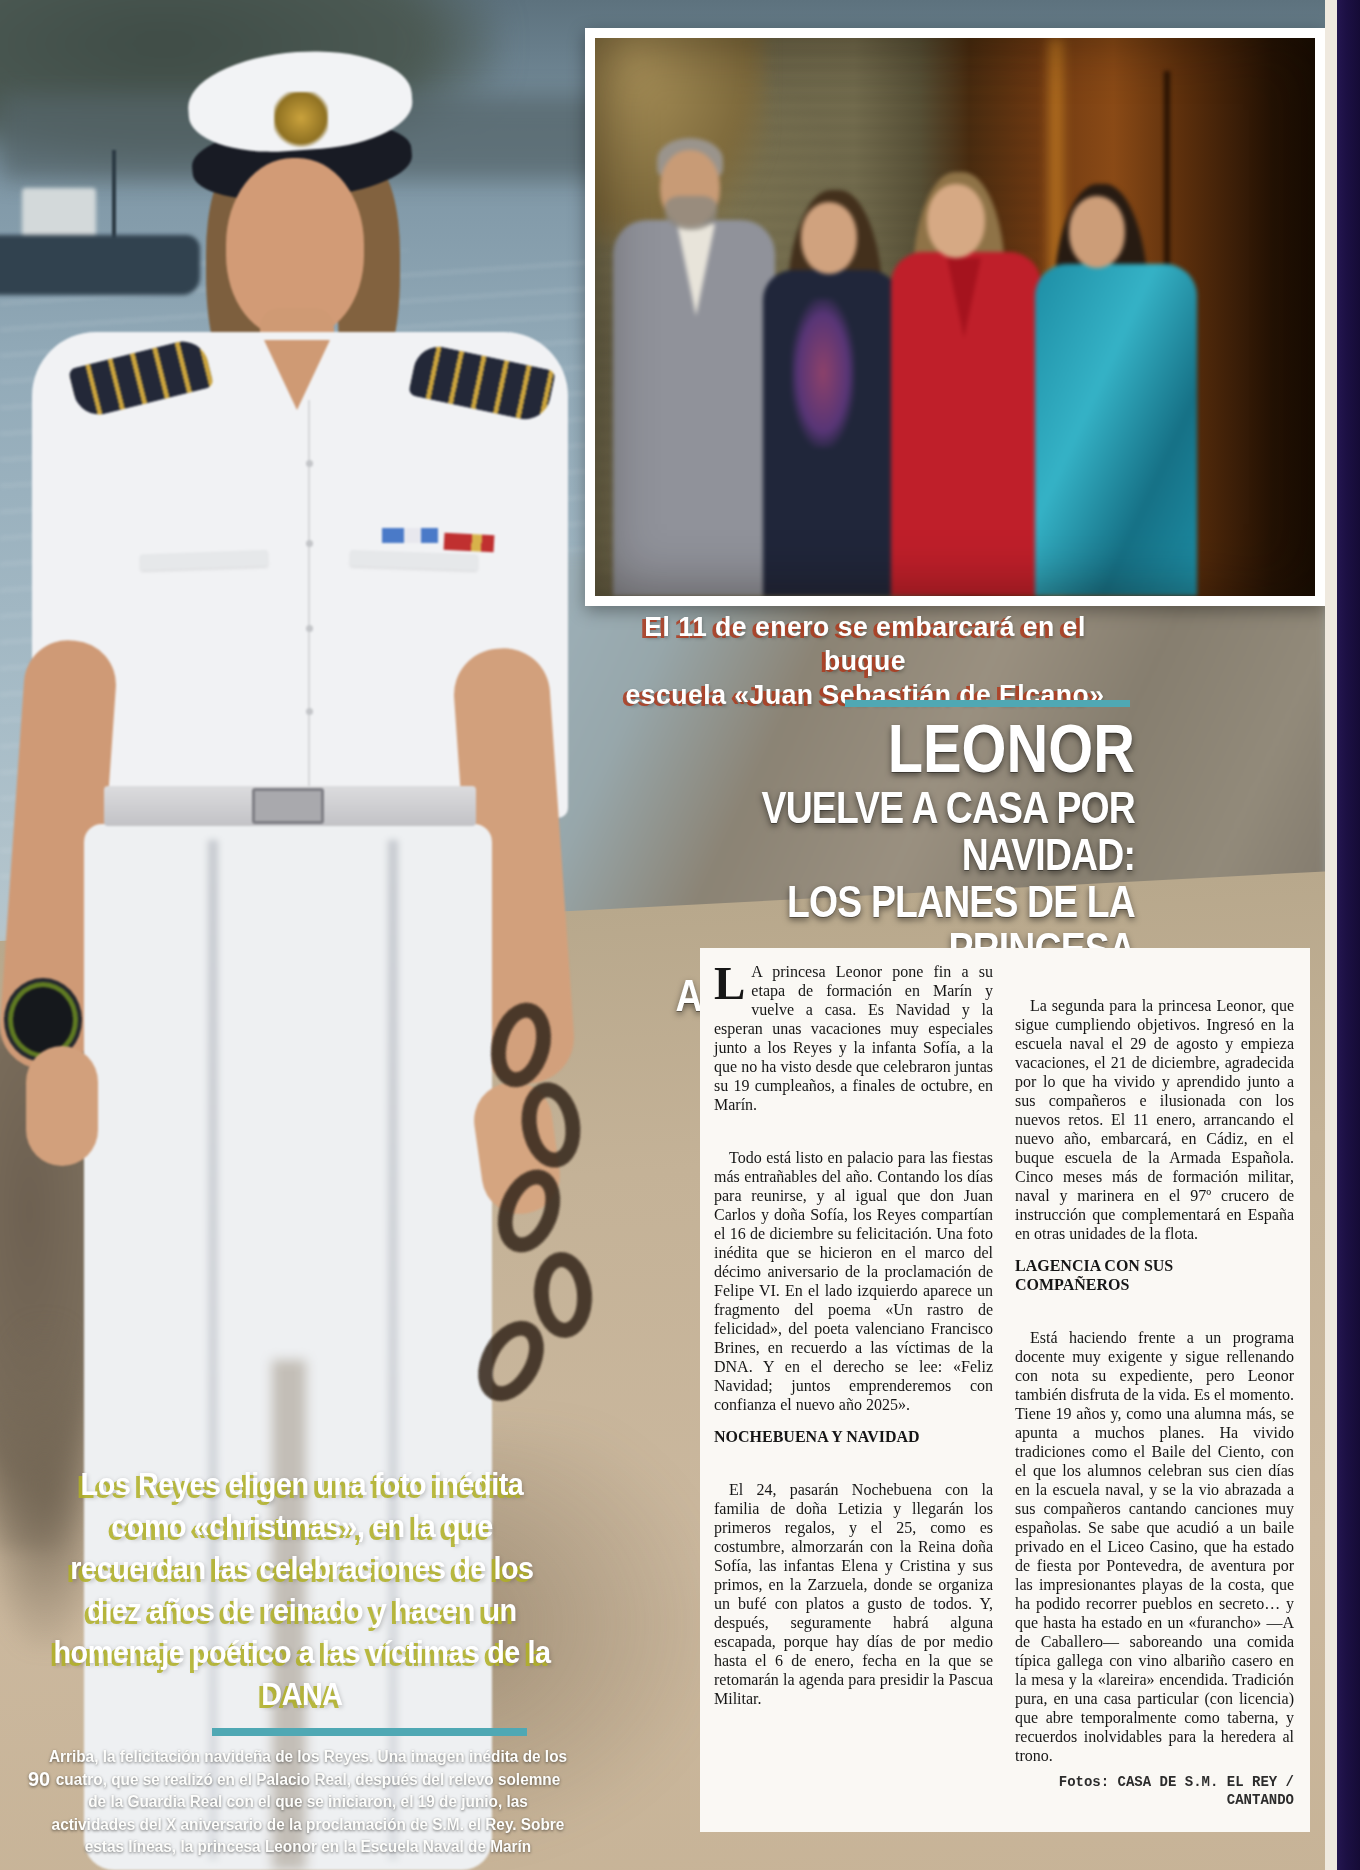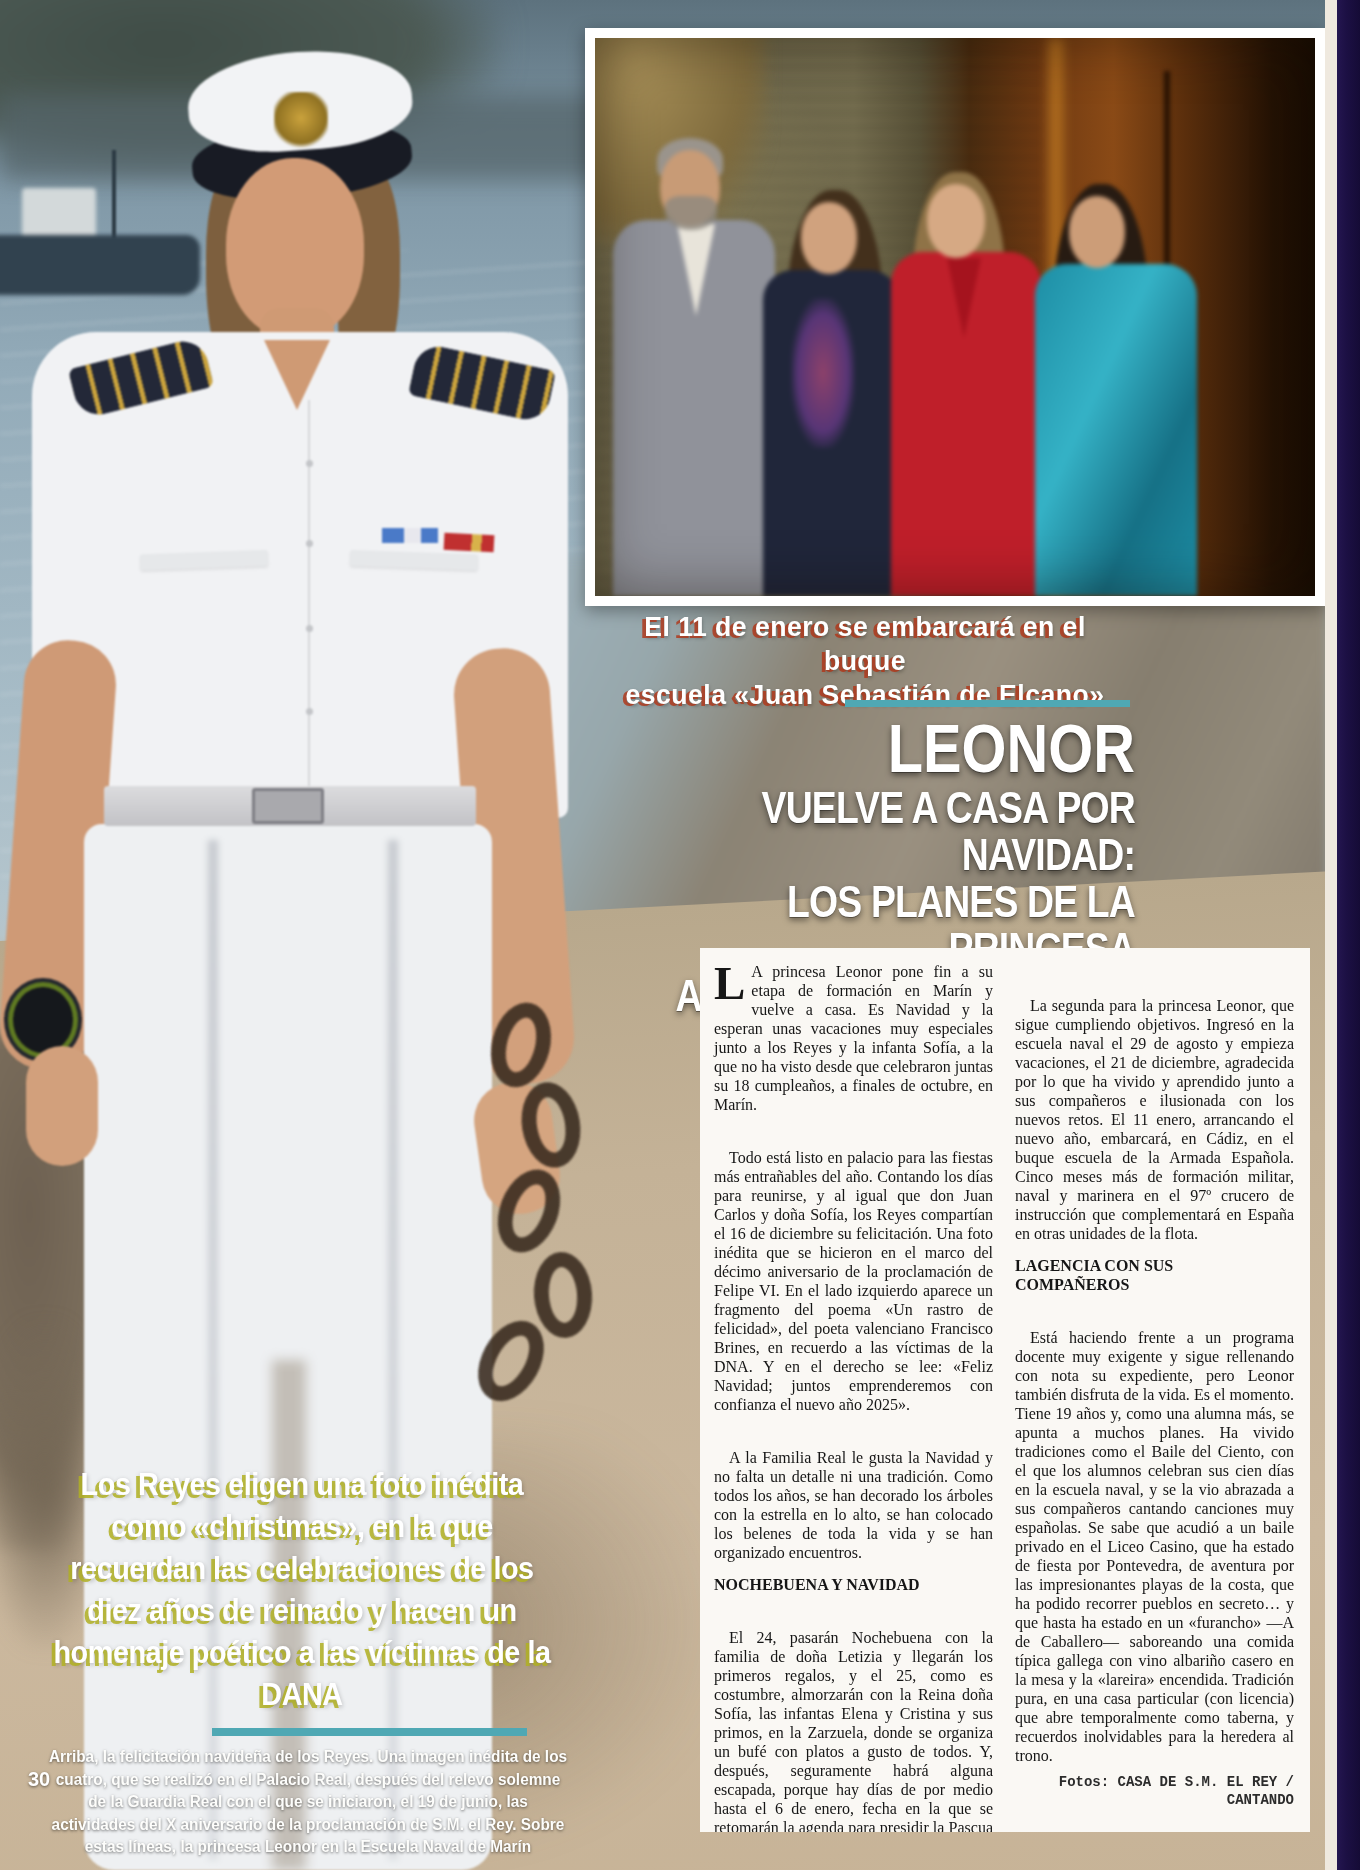--- a/index.html
+++ b/index.html
@@ -237,37 +237,36 @@
 
   <div class="headline">
     <div class="h-main">LEONOR</div>
     <div class="h-sub">VUELVE A CASA POR NAVIDAD:</div>
     <div class="h-sub">LOS PLANES DE LA PRINCESA</div>
     <div class="h-sub">ANTES DE HACERSE A LA MAR</div>
   </div>
 
   <div class="textbox">
     <div class="col">
-      <p><span class="dropcap">L</span><span>A princesa Leonor pone fin a su etapa de formación en Marín y vuelve a casa. Es Navidad y la esperan unas vacaciones muy especiales junto a los Reyes y la infanta Sofía, a la que no ha visto desde que celebraron juntas su 18 cumpleaños, a finales de octubre, en Marín.</span></p>
+      <p><span class="dropcap">L</span><span>A princesa Leonor pone fin a su etapa de formación en Marín y vuelve a casa. Es Navidad y la esperan unas vacaciones muy especiales junto a los Reyes y la infanta Sofía, a la que no ha visto desde que celebraron juntas su 19 cumpleaños, a finales de octubre, en Marín.</span></p>
       <p class="ind">Todo está listo en palacio para las fiestas más entrañables del año. Contando los días para reunirse, y al igual que don Juan Carlos y doña Sofía, los Reyes compartían el 16 de diciembre su felicitación. Una foto inédita que se hicieron en el marco del décimo aniversario de la proclamación de Felipe VI. En el lado izquierdo aparece un fragmento del poema «Un rastro de felicidad», del poeta valenciano Francisco Brines, en recuerdo a las víctimas de la DNA. Y en el derecho se lee: «Feliz Navidad; juntos emprenderemos con confianza el nuevo año 2025».</p>
-      <p class="ind">A la Familia Real le gusta la Navidad y no falta un detalle ni una tradición. Como todos los años, se han decorado los árboles con la estrella en lo alto, se han colocado los belenes de toda la vida y se han organizado encuentros.</p>
       <div class="subhead">NOCHEBUENA Y NAVIDAD</div>
       <p class="ind">El 24, pasarán Nochebuena con la familia de doña Letizia y llegarán los primeros regalos, y el 25, como es costumbre, almorzarán con la Reina doña Sofía, las infantas Elena y Cristina y sus primos, en la Zarzuela, donde se organiza un bufé con platos a gusto de todos. Y, después, seguramente habrá alguna escapada, porque hay días de por medio hasta el 6 de enero, fecha en la que se retomarán la agenda para presidir la Pascua Militar.</p>
     </div>
     <div class="col">
       <p class="ind">La segunda para la princesa Leonor, que sigue cumpliendo objetivos. Ingresó en la escuela naval el 29 de agosto y empieza vacaciones, el 21 de diciembre, agradecida por lo que ha vivido y aprendido junto a sus compañeros e ilusionada con los nuevos retos. El 11 enero, arrancando el nuevo año, embarcará, en Cádiz, en el buque escuela de la Armada Española. Cinco meses más de formación militar, naval y marinera en el 97º crucero de instrucción que complementará en España en otras unidades de la flota.</p>
       <div class="subhead narrow">LAGENCIA CON SUS COMPAÑEROS</div>
       <p class="ind">Está haciendo frente a un programa docente muy exigente y sigue rellenando con nota su expediente, pero Leonor también disfruta de la vida. Es el momento. Tiene 19 años y, como una alumna más, se apunta a muchos planes. Ha vivido tradiciones como el Baile del Ciento, con el que los alumnos celebran sus cien días en la escuela naval, y se la vio abrazada a sus compañeros cantando canciones muy españolas. Se sabe que acudió a un baile privado en el Liceo Casino, que ha estado de fiesta por Pontevedra, de aventura por las impresionantes playas de la costa, que ha podido recorrer pueblos en secreto… y que hasta ha estado en un «furancho» —A de Caballero— saboreando una comida típica gallega con vino albariño casero en la mesa y la «lareira» encendida. Tradición pura, en una casa particular (con licencia) que abre temporalmente como taberna, y recuerdos inolvidables para la heredera al trono.</p>
       <div class="credit">
         <div>Fotos: CASA DE S.M. EL REY /</div>
         <div>CANTANDO</div>
       </div>
     </div>
   </div>
 
   <div class="standfirst">Los Reyes eligen una foto inédita como «christmas», en la que recuerdan las celebraciones de los diez años de reinado y hacen un homenaje poético a las víctimas de la DANA</div>
 
   <div class="rule rule-bottom"></div>
 
   <div class="bottom-caption">Arriba, la felicitación navideña de los Reyes. Una imagen inédita de los cuatro, que se realizó en el Palacio Real, después del relevo solemne de la Guardia Real con el que se iniciaron, el 19 de junio, las actividades del X aniversario de la proclamación de S.M. el Rey. Sobre estas líneas, la princesa Leonor en la Escuela Naval de Marín</div>
-  <div class="page-number">30</div>
+  <div class="page-number">90</div>
 
 </div>
 
 </body></html>

